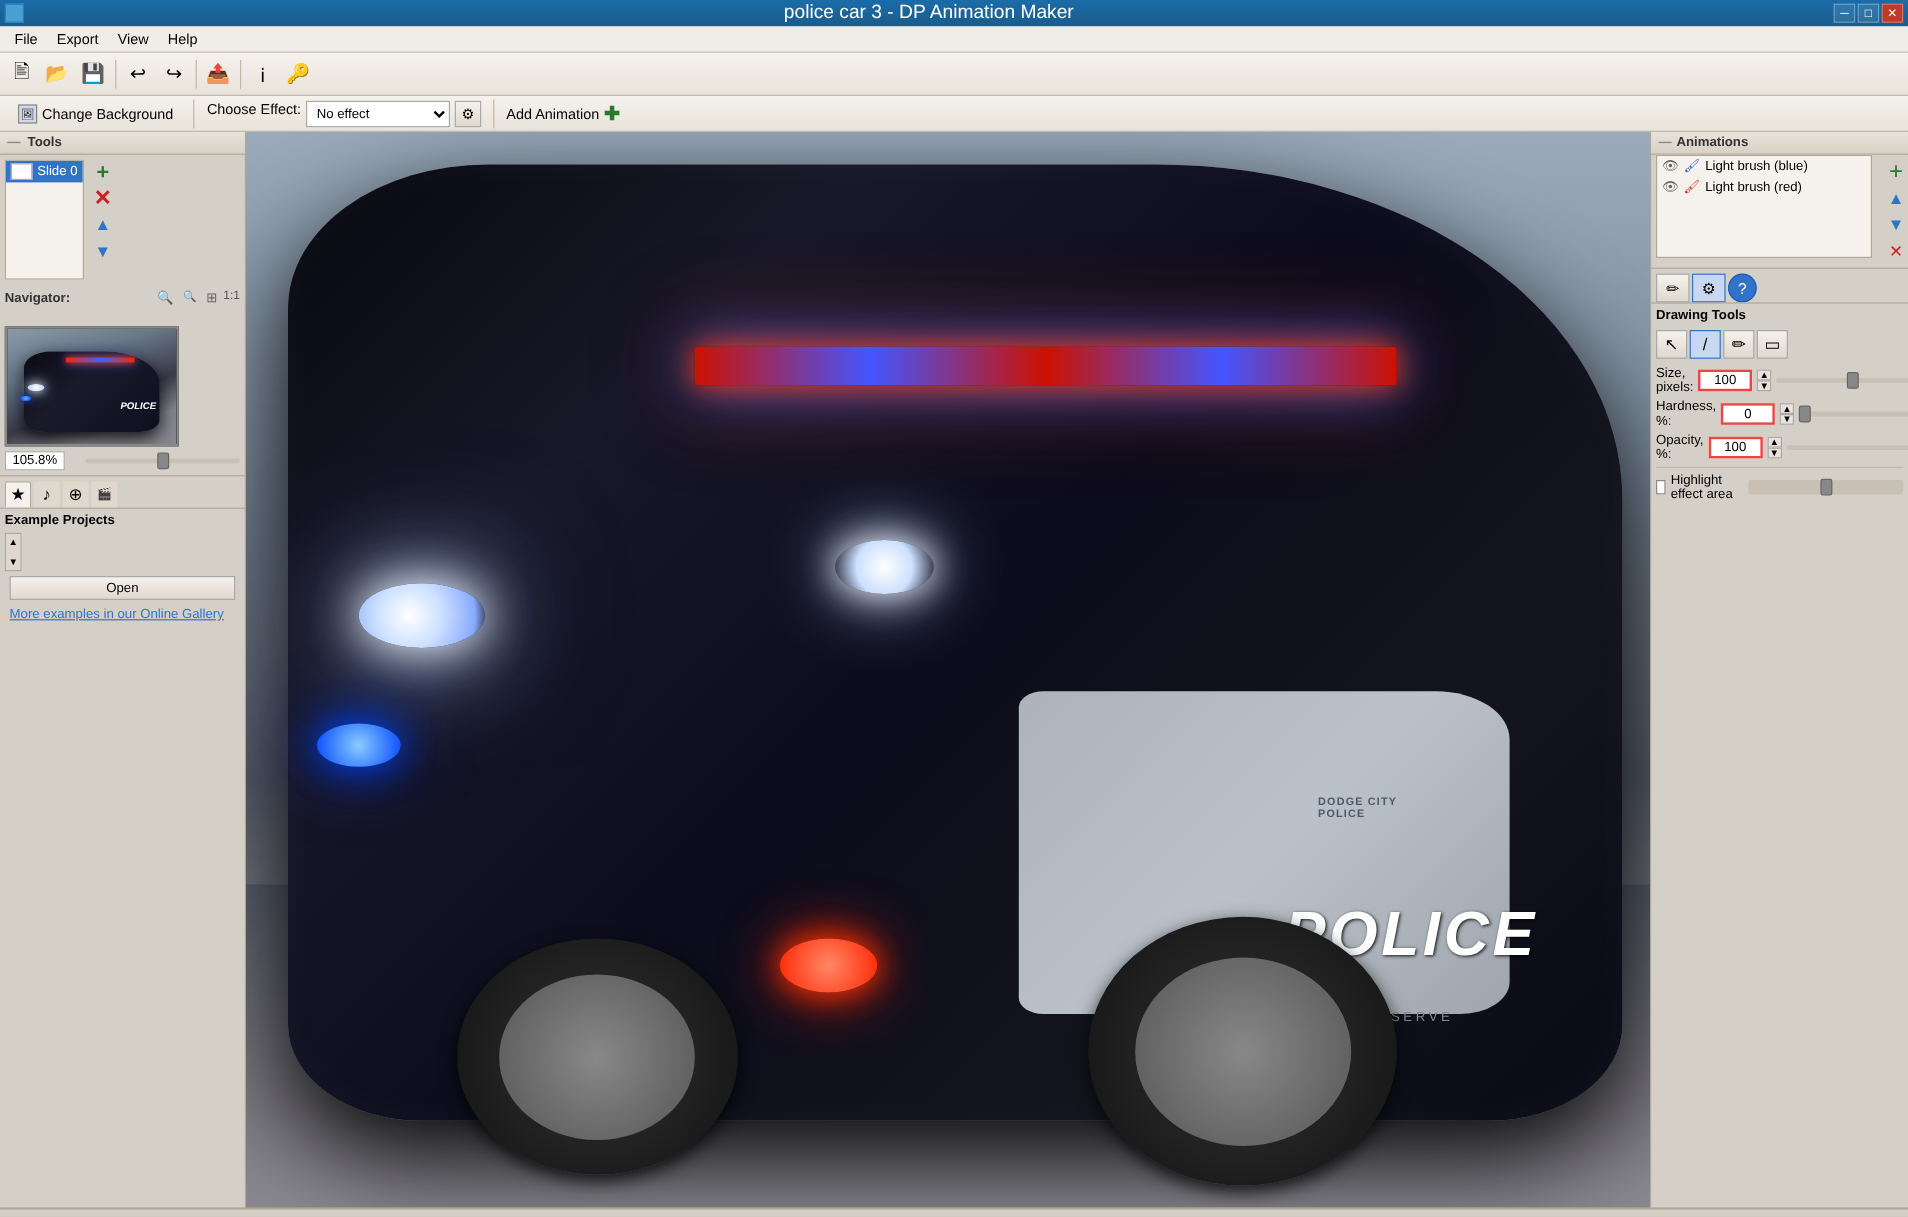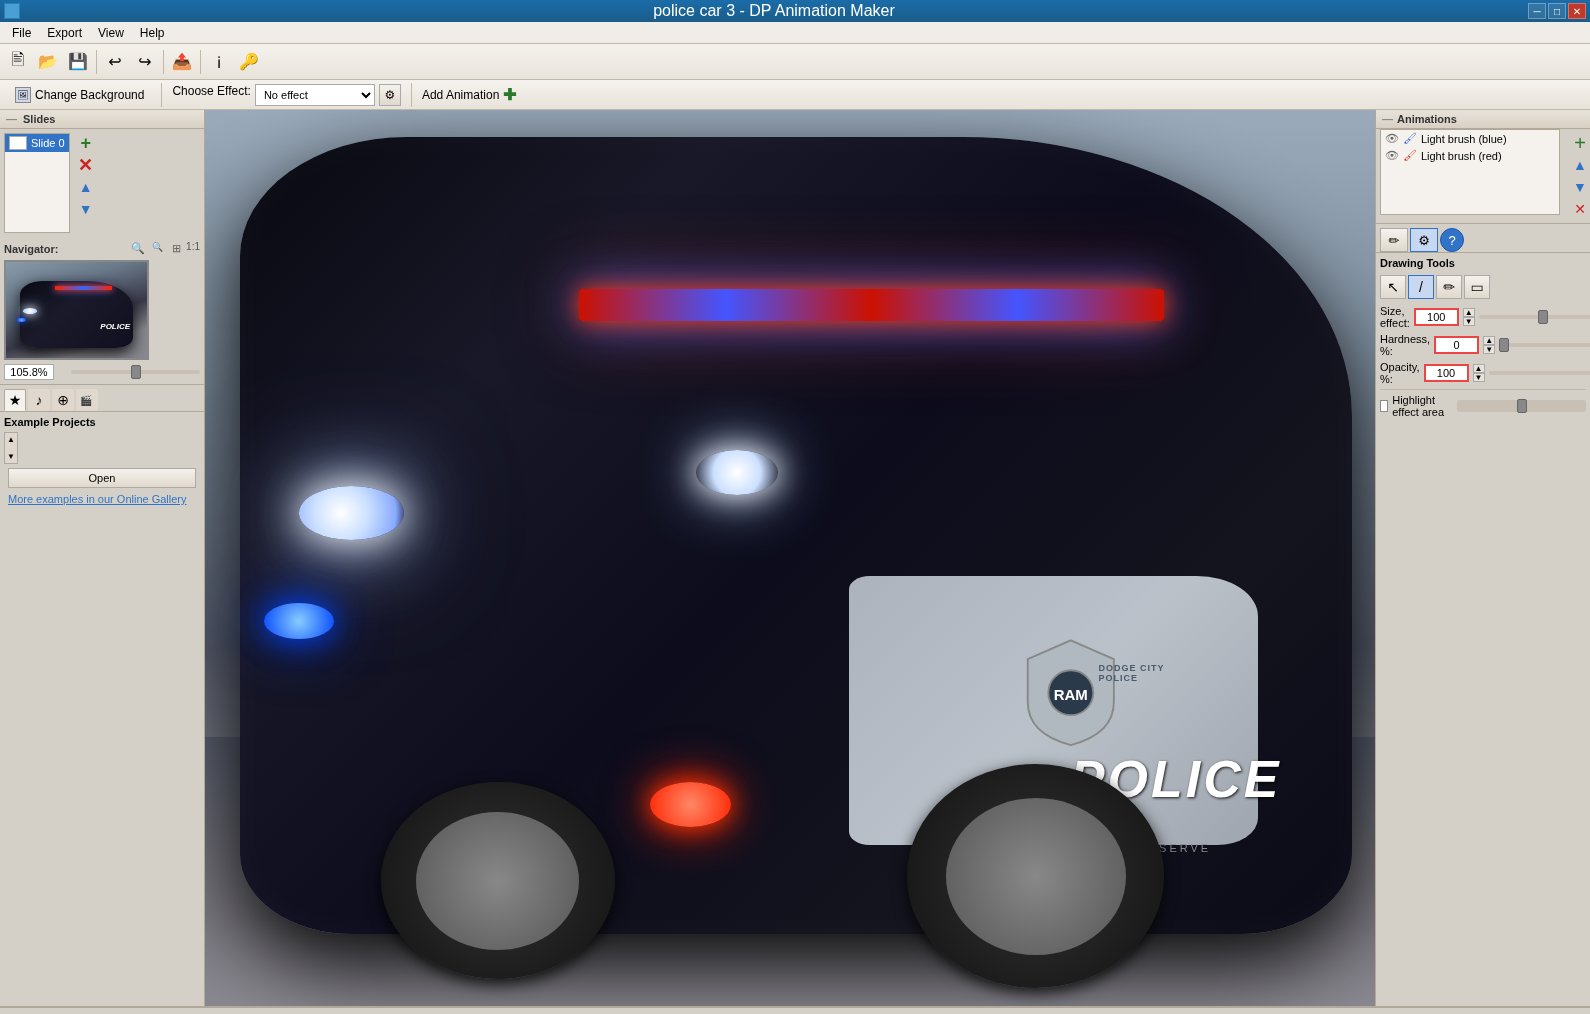--- a/index.html
+++ b/index.html
@@ -100,21 +100,21 @@
       font-size: 11px;
     }
     .slide-item.selected { background: #3174c7; color: white; }
     .slide-thumb { width: 18px; height: 14px; background: white; border: 1px solid #aaa; }
     .slides-area { display: flex; }
     .slides-side-btns { display: flex; flex-direction: column; gap: 2px; padding: 4px 2px; }
     .slide-btn { width: 20px; height: 20px; display: flex; align-items: center; justify-content: center; cursor: pointer; font-size: 14px; font-weight: bold; }
 
     
     .navigator-section { padding: 4px; }
-    .navigator-header { display: flex; align-items: center; justify-content: space-between; margin-bottom: 4px; }
+    .navigator-header { display: flex; align-items: center; justify-content: space-between; margin-bottom: 16px; }
     .navigator-label { font-size: 11px; font-weight: bold; color: #333; }
     .navigator-btns { display: flex; gap: 2px; }
     .nav-btn { font-size: 11px; cursor: pointer; color: #666; padding: 1px 3px; }
     .nav-ratio { font-size: 10px; color: #555; }
     .navigator-preview {
       width: 145px; height: 100px;
       background: #222;
       border: 2px solid #888;
       overflow: hidden;
       display: flex; align-items: center; justify-content: center;
@@ -339,21 +339,21 @@
     <span>Add Animation</span>
     <span class="add-anim-icon">✚</span>
   </div>
 </div>
 
 <div class="main-container">
 
   <div class="left-panel">
 
     <div class="section-header">
-      <span>Slides</span>
+      <span>Tools</span>
     </div>
 
     <div class="slides-area">
       <div class="slides-list">
         <div class="slide-item selected">
           <div class="slide-thumb"></div>
           <span>Slide 0</span>
         </div>
       </div>
       <div class="slides-side-btns">
@@ -438,27 +438,20 @@
       <div style="position:absolute;bottom:20%;left:38%;width:7%;height:5%;background:radial-gradient(circle,#ff8866,#ff2200);border-radius:50%;box-shadow:0 0 25px #ff3300,0 0 50px #ff2200;"></div>
 
       <div style="position:absolute;bottom:3%;left:15%;width:20%;height:22%;background:radial-gradient(circle,#333,#111);border-radius:50%;box-shadow:0 5px 15px rgba(0,0,0,0.8);">
         <div style="position:absolute;inset:15%;background:radial-gradient(circle,#888,#555);border-radius:50%;"></div>
       </div>
 
       <div style="position:absolute;bottom:2%;right:18%;width:22%;height:25%;background:radial-gradient(circle,#333,#111);border-radius:50%;box-shadow:0 5px 15px rgba(0,0,0,0.8);">
         <div style="position:absolute;inset:15%;background:radial-gradient(circle,#888,#555);border-radius:50%;"></div>
       </div>
 
-      <div style="position:absolute;bottom:28%;right:22%;width:8%;height:14%;">
-        <svg viewBox="0 0 50 60" style="width:100%;height:100%;">
-          <path d="M25,2 L48,12 L48,35 Q48,52 25,58 Q2,52 2,35 L2,12 Z" fill="#b0b8c0" stroke="#888" stroke-width="1"></path>
-          <circle cx="25" cy="30" r="12" fill="#2a3a4a" stroke="#888" stroke-width="1"></circle>
-          <text x="25" y="34" text-anchor="middle" fill="white" font-size="8" font-weight="bold">RAM</text>
-        </svg>
-      </div>
 
       <div style="position:absolute;bottom:36%;right:18%;color:#4a5a6a;font-size:9px;font-weight:bold;letter-spacing:1px;">DODGE CITY<br>POLICE</div>
     </div>
   </div>
 
   <div class="right-panel">
 
     <div class="animations-header">
       <div class="animations-header-left">
         <span class="anim-section-label">Animations</span>
@@ -497,21 +490,21 @@
     <div class="drawing-tools">
       <div class="dt-label">Drawing Tools</div>
       <div class="tool-row">
         <button class="tool-btn">↖</button>
         <button class="tool-btn active" style="background:#c8d8f0;border-color:#3174c7;">/</button>
         <button class="tool-btn">✏</button>
         <button class="tool-btn">▭</button>
       </div>
 
       <div class="param-row">
-        <span class="param-label">Size, effect:</span>
+        <span class="param-label">Size, pixels:</span>
         <input class="param-input" type="text" value="100" style="">
         <div class="param-spin">
           <div class="spin-btn">▲</div>
           <div class="spin-btn">▼</div>
         </div>
         <input type="range" class="param-slider" min="1" max="200" value="100" style="">
       </div>
 
       <div class="param-row">
         <span class="param-label">Hardness, %:</span>

